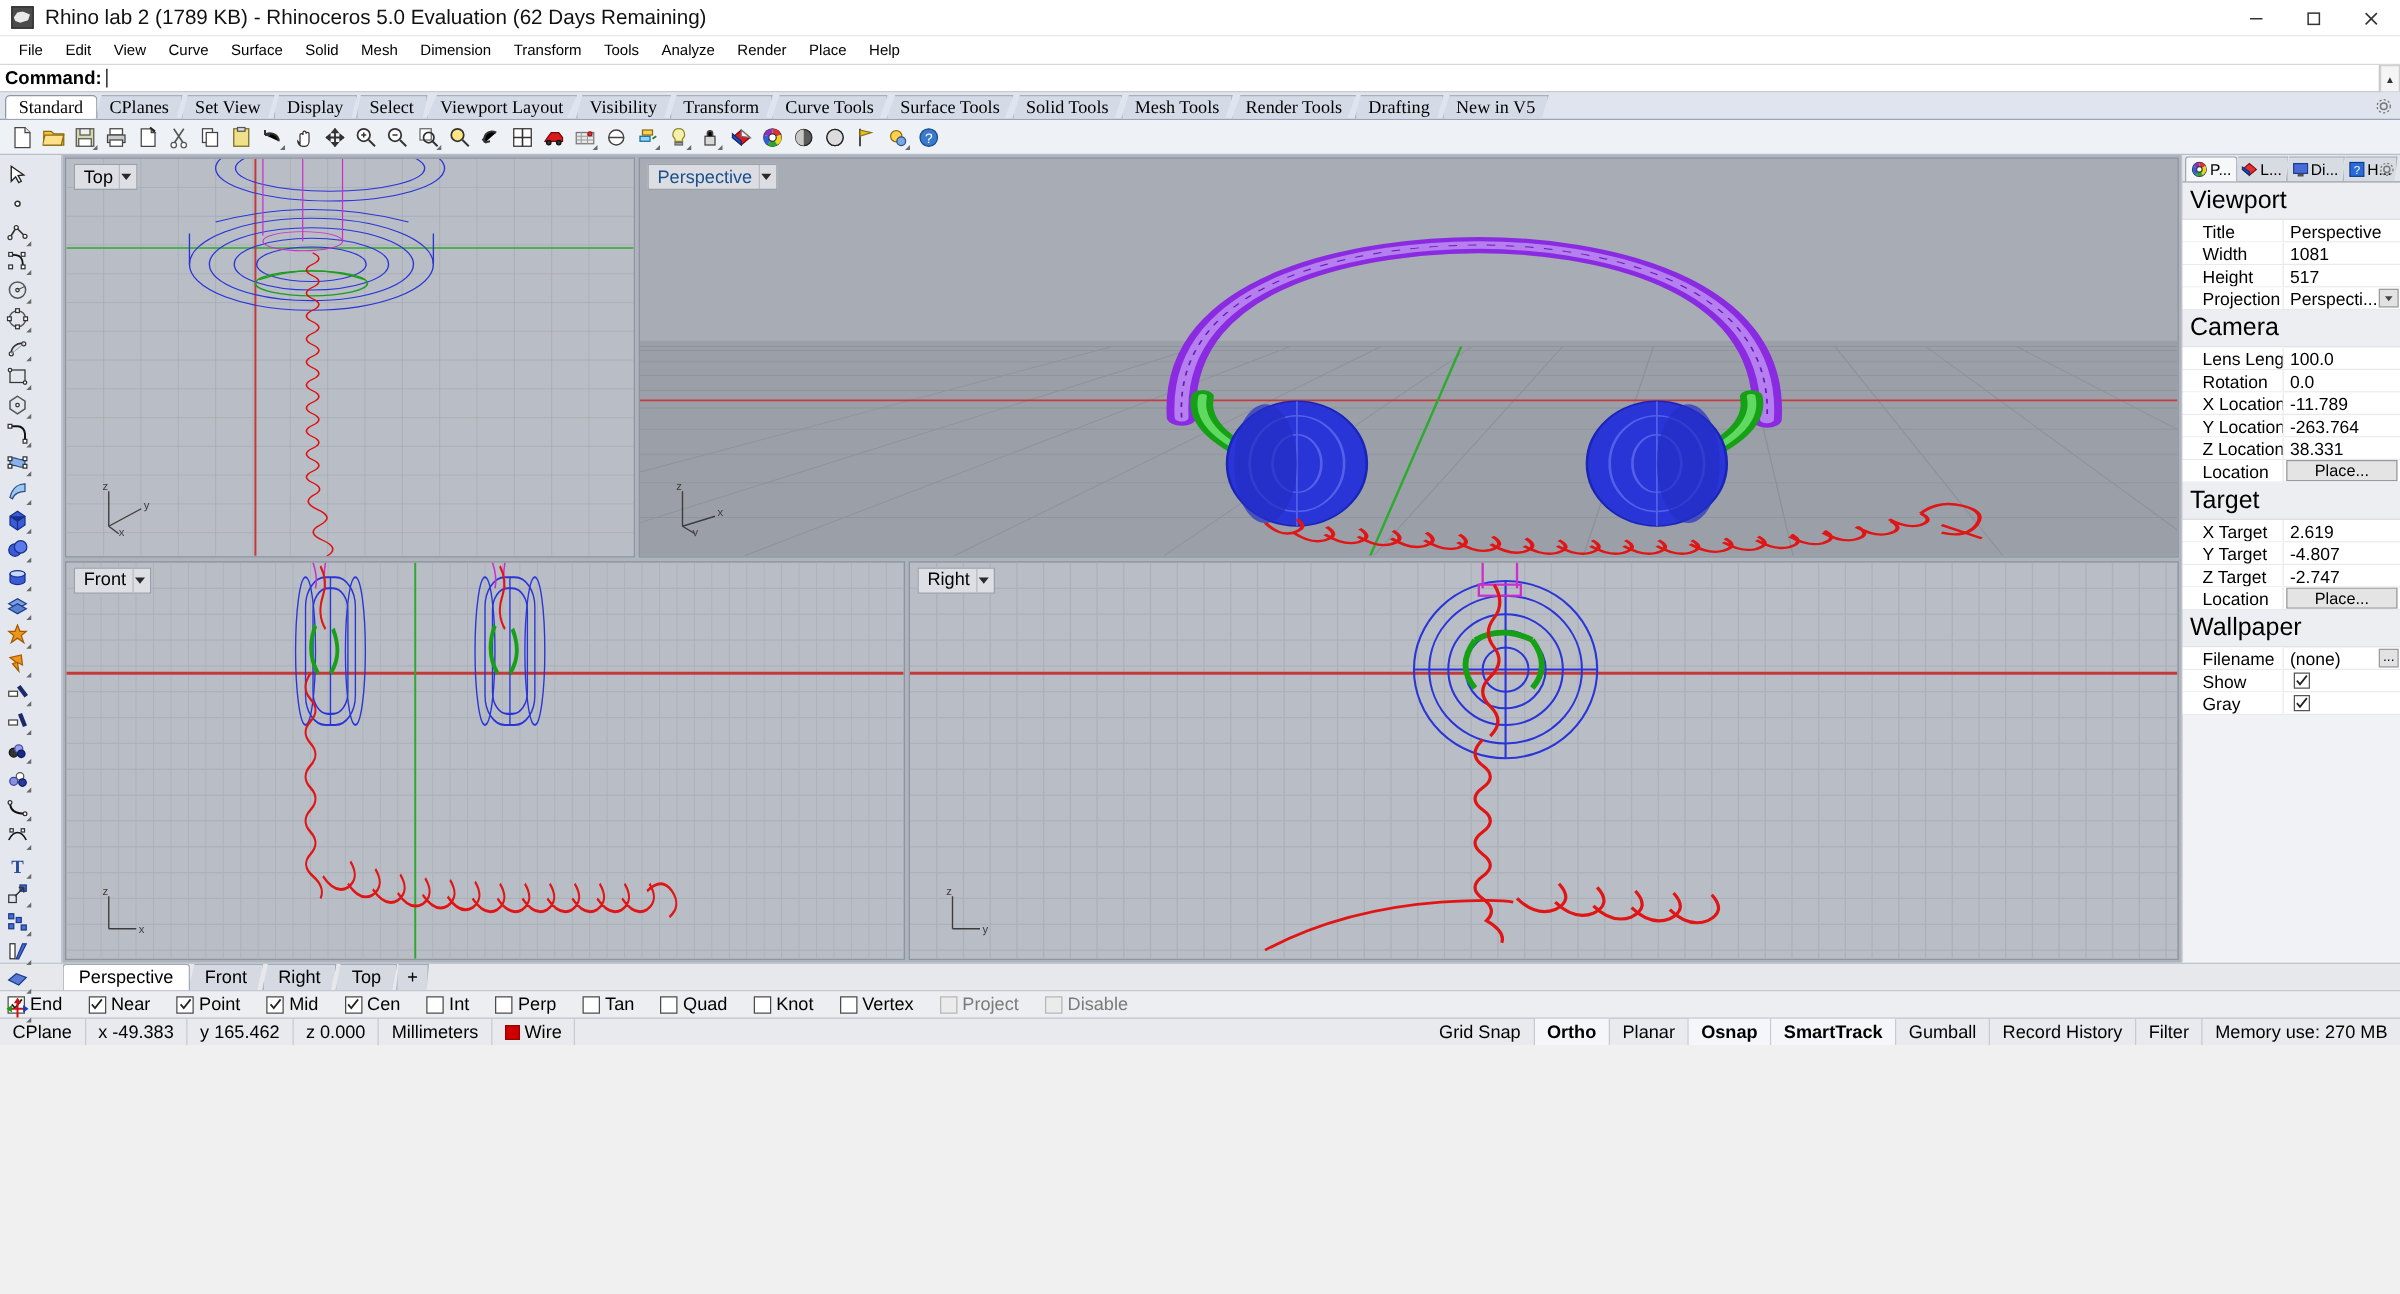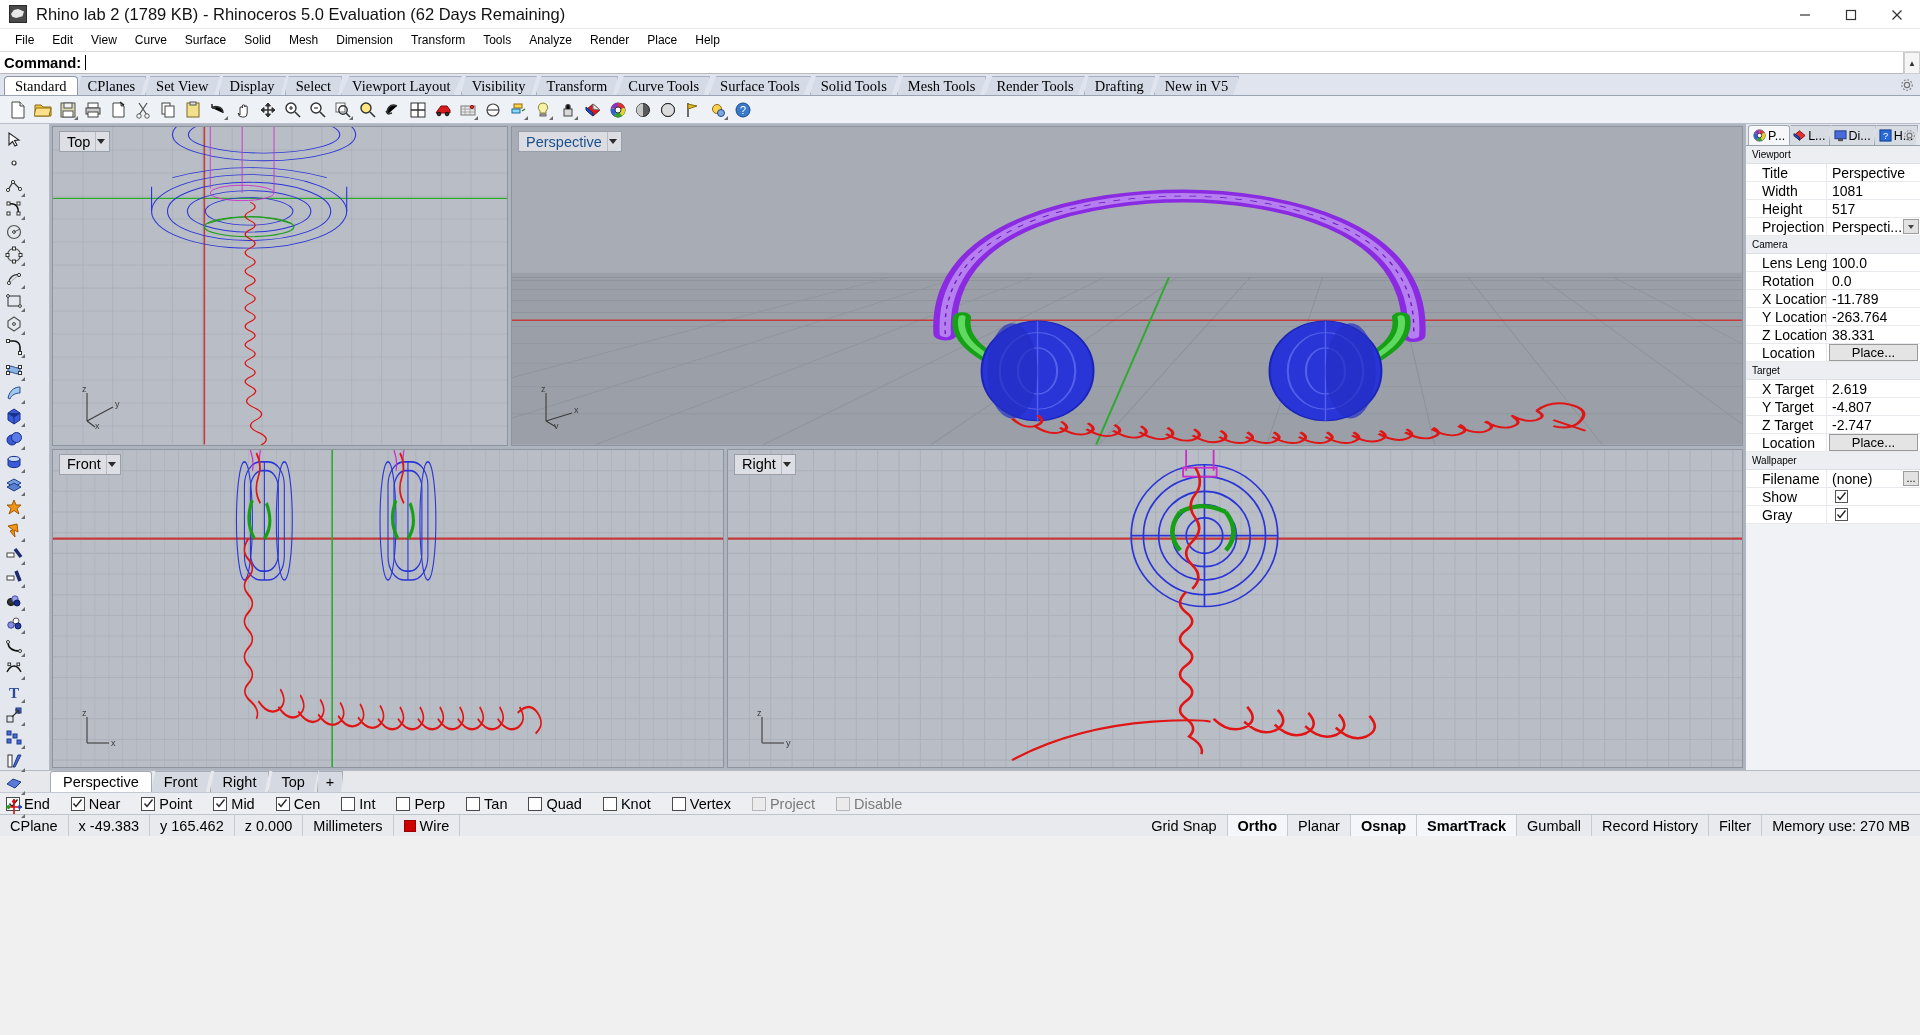--- a/index.html
+++ b/index.html
@@ -90,21 +90,21 @@
   .rpanel{width:175px;background:#f1f2f5;border-left:1px solid #b0b5bf;display:flex;flex-direction:column;}
   .rtabs{height:22px;display:flex;align-items:flex-end;background:#e3e6eb;border-bottom:1px solid #9aa0aa;
     position:relative;padding-left:2px;}
   .rtab{height:20px;display:flex;align-items:center;gap:2px;padding:0 4px;font-size:12.5px;
     background:#d7dbe2;border:1px solid #a2a8b2;border-bottom:none;margin-right:-2px;
     clip-path:polygon(6% 0,100% 0,94% 100%,0 100%);}
   .rtab.active{background:#f6f7f9;clip-path:none;z-index:3;border-radius:3px 3px 0 0;}
   .rtab .ic{width:13px;height:13px;flex:none;}
   .rtabs .gear{position:absolute;right:4px;bottom:3px;width:13px;height:13px;}
 
-  .pgroup{background:#eceef2;font-size:10px;padding:3px 6px;border-bottom:1px solid #dcdfe4;}
+  .pgroup{background:#eceef2;font-size:20px;padding:3px 6px;border-bottom:1px solid #dcdfe4;}
   .prow{display:flex;height:18px;align-items:stretch;border-bottom:1px solid #e7e9ed;background:#fff;font-size:14px;}
   .prow .pk{width:81px;padding-left:16px;display:flex;align-items:center;
     border-right:1px solid #e7e9ed;background:#fff;white-space:nowrap;overflow:hidden;}
   .prow .pv{flex:1;padding-left:5px;display:flex;align-items:center;position:relative;
     white-space:nowrap;overflow:hidden;}
   .prow .pv.btn{padding:0;}
   .pbtn{flex:1;margin:1px 2px;background:#e4e4e4;border:1px solid #9a9a9a;
     display:flex;align-items:center;justify-content:center;font-size:13px;}
   .dropbtn{position:absolute;right:1px;top:1px;width:16px;height:15px;background:#e2e2e2;
     border:1px solid #9d9d9d;display:flex;align-items:center;justify-content:center;}

